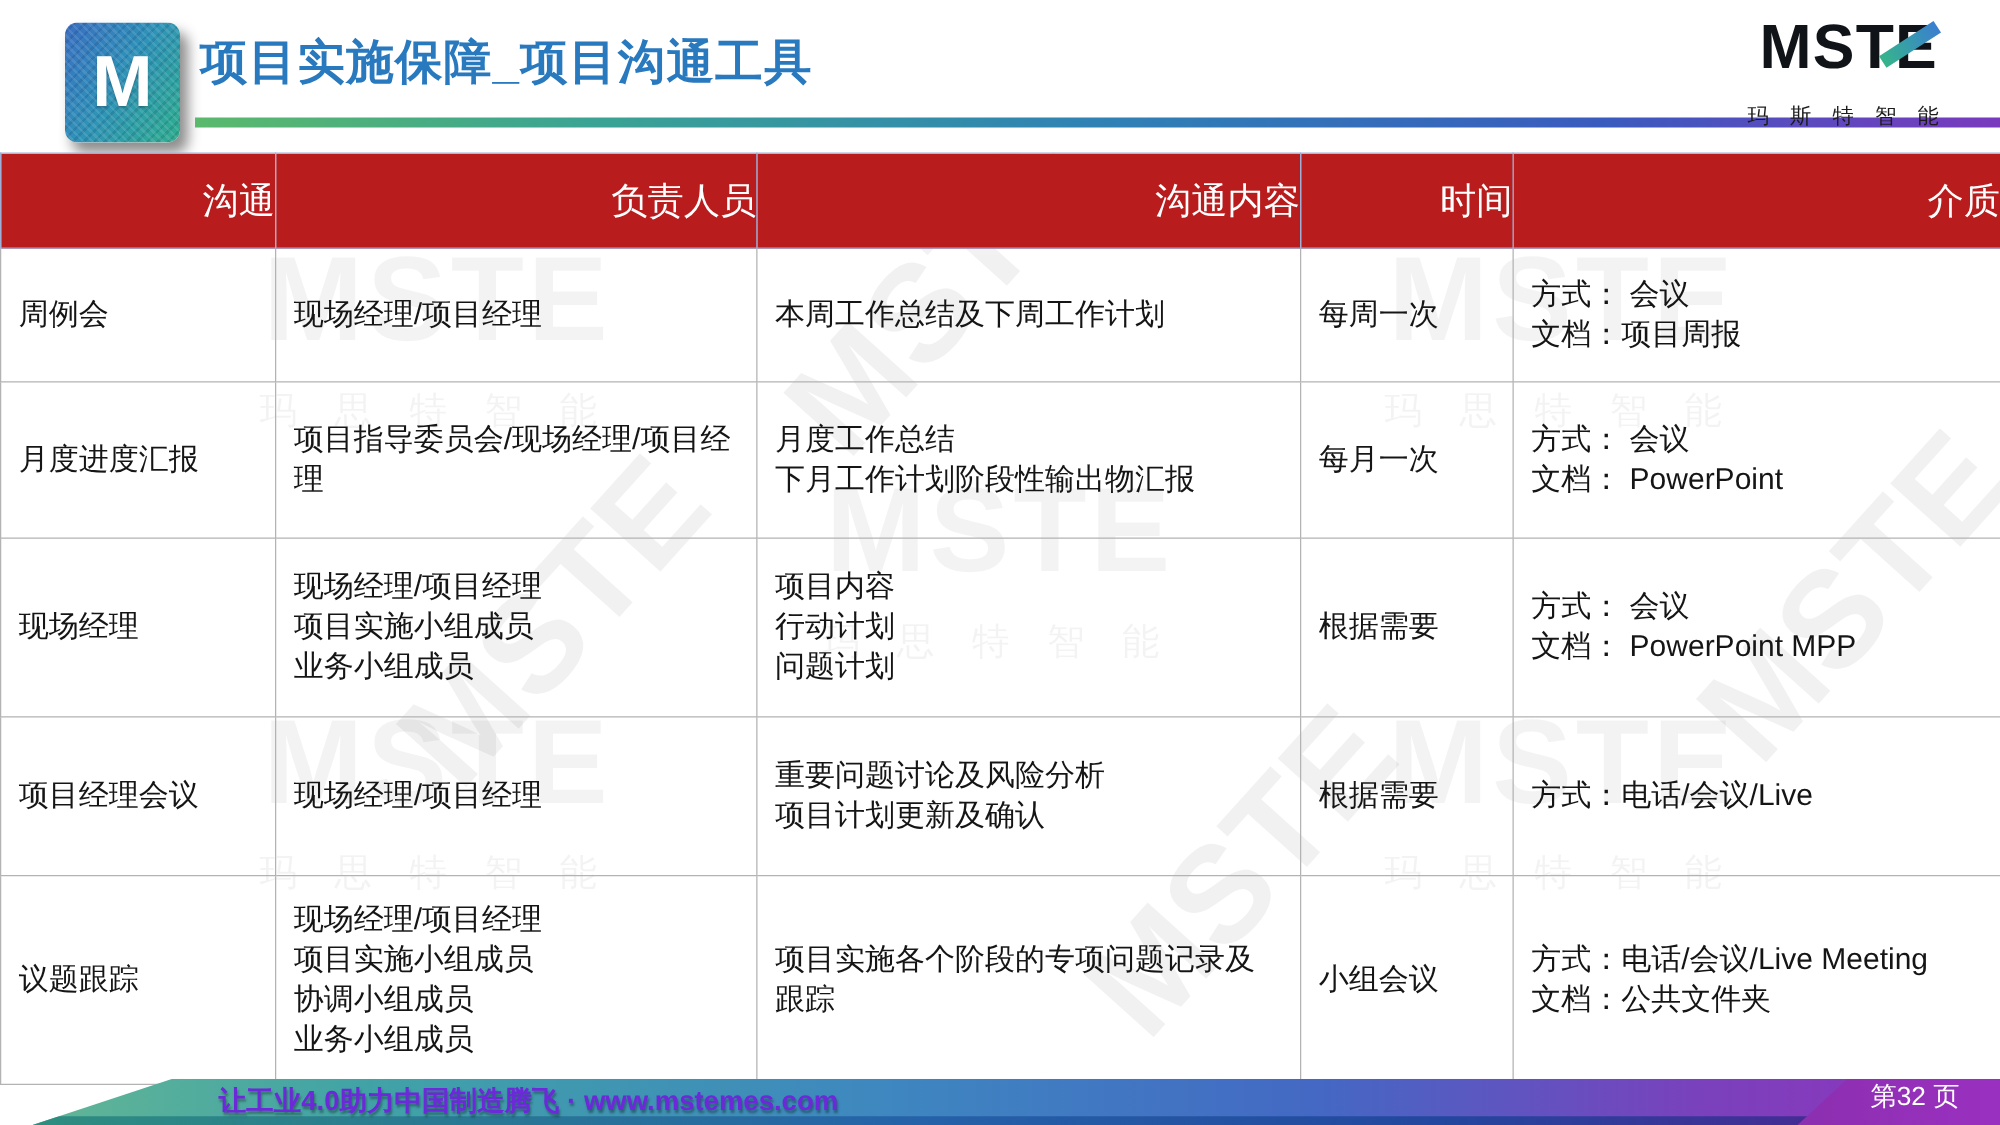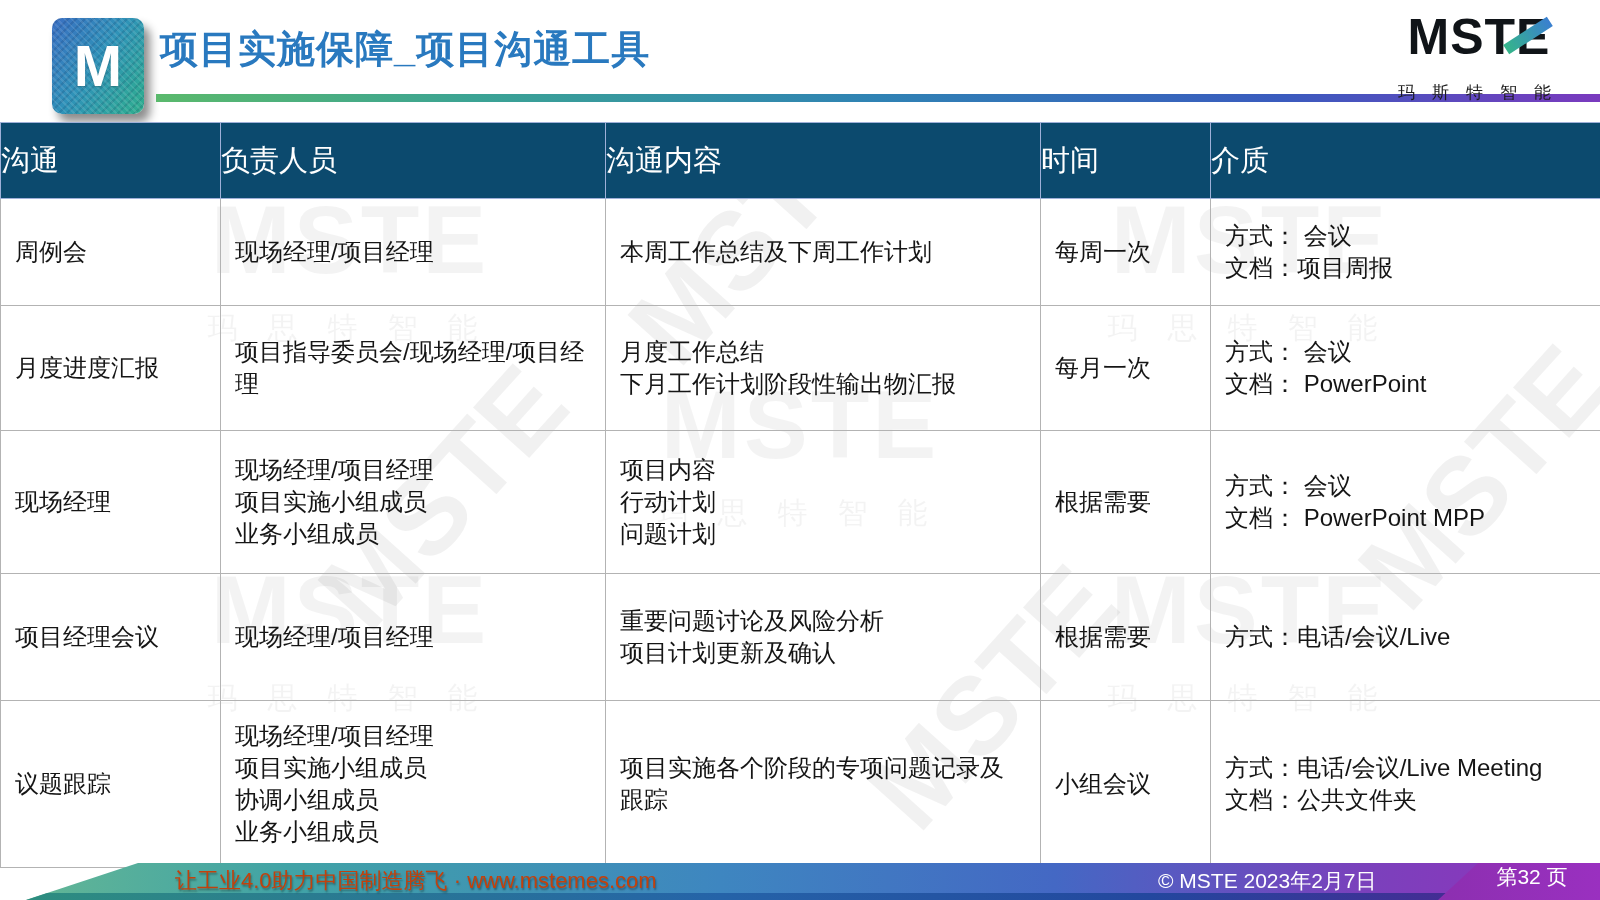--- a/index.html
+++ b/index.html
@@ -58,22 +58,22 @@
   .wm-e{ left:590px; top:255px; }
   .wm-r1{ left:600px; top:55px; } .wm-r2{ left:290px; top:320px; }
   .wm-r3{ left:1330px; top:300px; } .wm-r4{ left:840px; top:520px; }
 
   
   .comm-table{
     position:absolute; left:0; top:122px; width:1600px; z-index:1;
     border-collapse:collapse; table-layout:fixed;
   }
   .comm-table th{
-    background:#0c4a6e; color:#ffffff; font-size:29px; font-weight:400;
-    height:76px; text-align:left; vertical-align:middle;
+    background:#b91c1c; color:#ffffff; font-size:29px; font-weight:400;
+    height:76px; text-align:right; vertical-align:middle;
     border:1px solid #9fb0d8;
   }
   .comm-table td{
     background:transparent; color:#151515; font-size:24px; line-height:1.34;
     padding:8px 14px; vertical-align:middle; text-align:left;
     border:1px solid #b3b3b3;
     white-space:pre-line; word-break:break-all;
   }
   tr.row-1 td{ height:107px; }
   tr.row-2 td{ height:125px; }
@@ -95,21 +95,21 @@
   .footer-page{
     position:absolute; right:0; top:0; width:162px; height:37px;
     background:linear-gradient(90deg,#8c2fb0,#9a30c0);
     clip-path:polygon(40px 0, 162px 0, 162px 37px, 0 37px);
     display:flex; align-items:center; justify-content:center;
     padding-left:26px; padding-bottom:9px;
     color:#fff; font-size:21px;
   }
   .footer-slogan{
     position:absolute; left:175px; top:3px;
-    color:#c2410c; font-size:22px; font-weight:normal;
+    color:#6d28d9; font-size:22px; font-weight:bold;
     text-shadow:1px 2px 2px rgba(0,0,0,0.35);
     white-space:nowrap;
   }
   .footer-copy{
     position:absolute; left:1158px; top:4px;
     color:#fff; font-size:21px; white-space:nowrap;
   }
 </style>
 </head>
 <body>
@@ -224,14 +224,13 @@
     </tr>
   </tbody>
 </table>
 
 <div class="footer">
   <div class="footer-main">
     <div class="footer-dark"></div>
     <div class="footer-page">第32 页</div>
   </div>
   <div class="footer-slogan">让工业4.0助力中国制造腾飞 · www.mstemes.com</div>
-  <div class="footer-copy">© MSTE 2023年2月7日</div>
 </div>
 
 </body></html>

